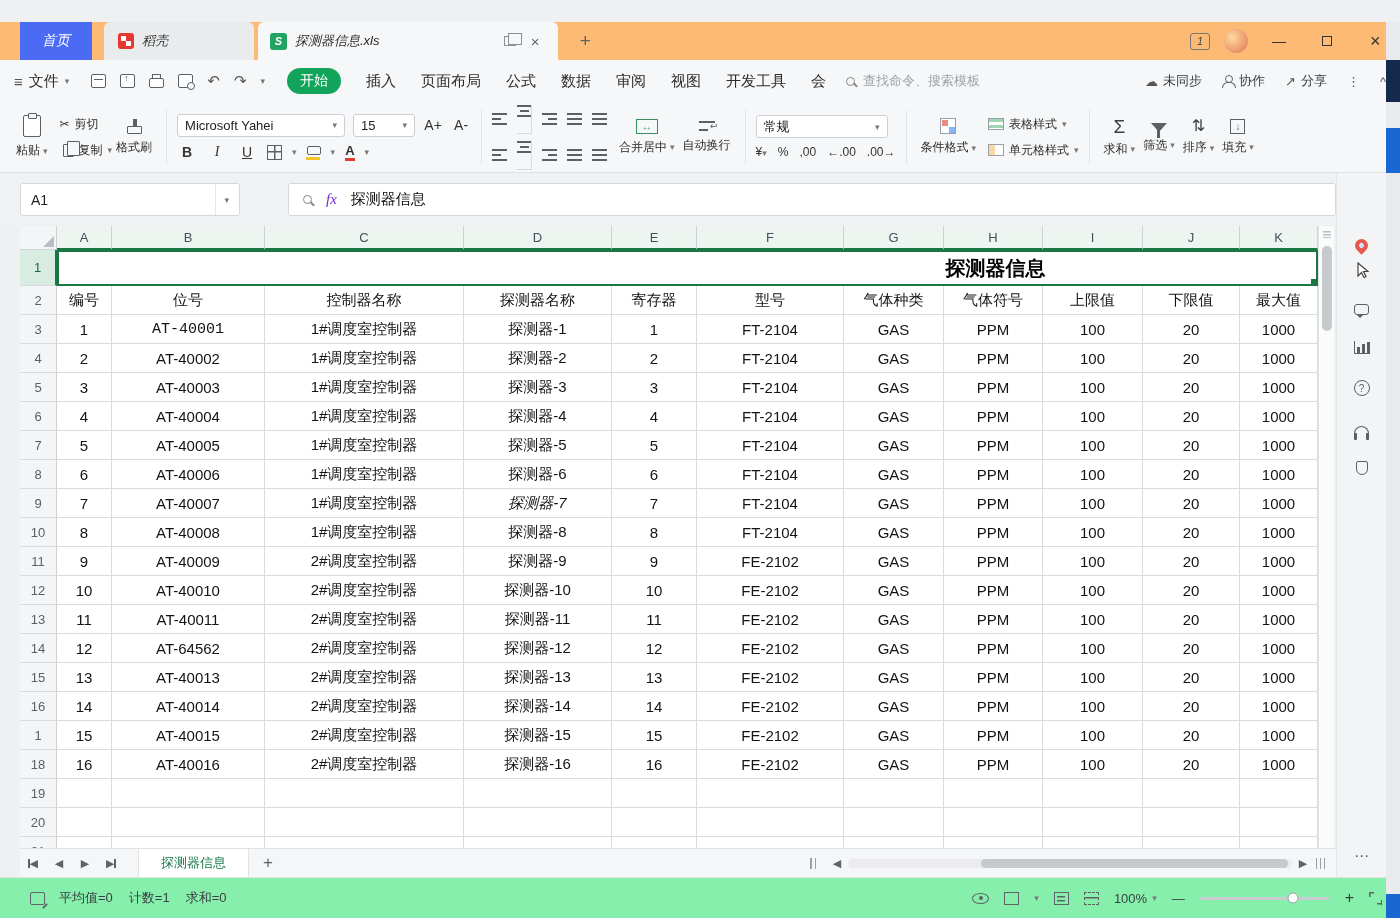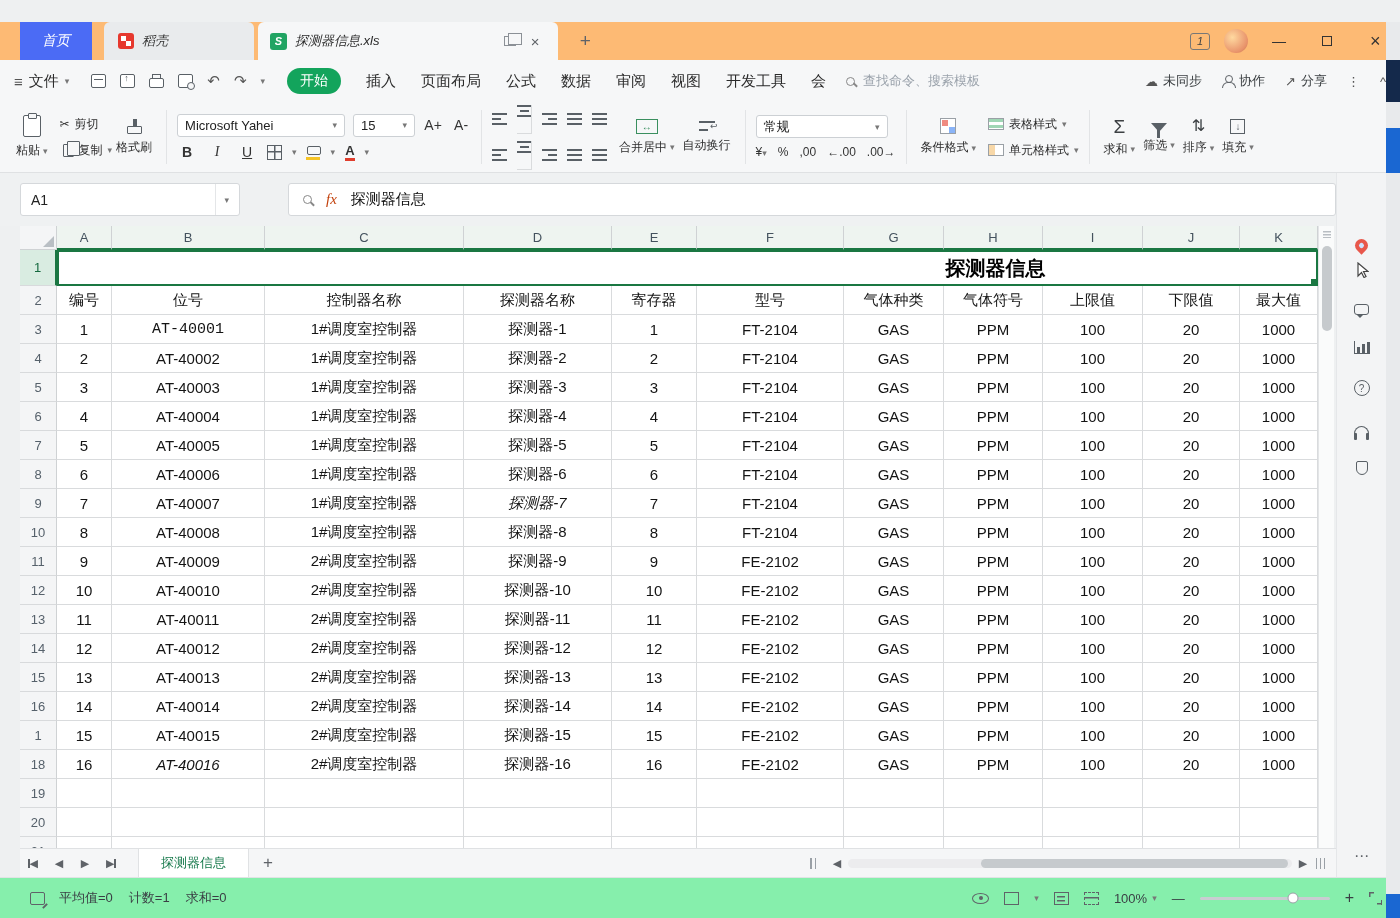--- a/index.html
+++ b/index.html
@@ -104,21 +104,21 @@
   .search-ic { width:9px; height:9px; border:1.5px solid #888; border-radius:50%; position:relative; display:inline-block; flex:none; }
   .search-ic::after { content:""; position:absolute; width:5px; height:1.5px; background:#888; transform:rotate(45deg); right:-4px; bottom:-1px; }
 
   
   .fwrap { position:absolute; left:0; top:173px; width:1400px; height:53px; background:#eff1f2; }
   .namebox { position:absolute; left:20px; top:10px; width:220px; height:33px; background:#fff; border:1px solid #d5d8db; border-radius:3px;
     display:flex; align-items:center; font-size:14px; color:#222; padding:0 10px; }
   .namebox .nb-caret { margin-left:auto; border-left:1px solid #e4e6e8; padding-left:8px; height:100%; display:flex; align-items:center; }
   .ffield { position:absolute; left:288px; top:10px; width:1048px; height:33px; background:#fff; border:1px solid #d5d8db; border-radius:3px;
     display:flex; align-items:center; gap:14px; padding:0 14px; font-size:15px; color:#111; }
-  .fx { font-family:"Liberation Serif",serif; font-style:italic; font-size:15px; color:#c2410c; }
+  .fx { font-family:"Liberation Serif",serif; font-style:italic; font-size:15px; color:#6d28d9; }
 
   
   .grid { position:absolute; left:20px; top:226px; width:1298px; height:622px; background:#fff; }
   .corner { position:absolute; left:0; top:0; width:37px; height:24px; background:#f4f5f6; border-right:1px solid #cfd2d4; border-bottom:1px solid #cfd2d4; }
   .corner::after { content:""; position:absolute; right:2px; bottom:2px; width:0; height:0; border-left:11px solid transparent; border-bottom:11px solid #b9bfc4; }
   #colheads { position:absolute; left:37px; top:0; height:24px; display:flex; overflow:hidden; }
   .colh { height:24px; background:#eef4f0; border-right:1px solid #cfd2d4; border-bottom:2px solid #1a7742; display:flex; align-items:center; justify-content:center;
     font-size:13px; color:#44525e; flex:none; }
   #rowheads { position:absolute; left:0; top:24px; width:37px; height:598px; overflow:hidden; }
   .rh { width:37px; background:#f4f5f6; border-right:1px solid #cfd2d4; border-bottom:1px solid #d8dadc; display:flex; align-items:center; justify-content:center;
@@ -633,21 +633,21 @@
           <div class="c" style="width: 85px;">11</div>
           <div class="c" style="width: 147px;">FE-2102</div>
           <div class="c" style="width: 100px;">GAS</div>
           <div class="c" style="width: 99px;">PPM</div>
           <div class="c" style="width: 100px;">100</div>
           <div class="c" style="width: 97px;">20</div>
           <div class="c" style="width: 78px;">1000</div>
         </div>
         <div class="r">
           <div class="c" style="width: 55px;">12</div>
-          <div class="c" style="width: 153px;">AT-40012</div>
+          <div class="c" style="width: 153px;">AT-64562</div>
           <div class="c" style="width: 199px;">2#调度室控制器</div>
           <div class="c" style="width: 148px;">探测器-12</div>
           <div class="c" style="width: 85px;">12</div>
           <div class="c" style="width: 147px;">FE-2102</div>
           <div class="c" style="width: 100px;">GAS</div>
           <div class="c" style="width: 99px;">PPM</div>
           <div class="c" style="width: 100px;">100</div>
           <div class="c" style="width: 97px;">20</div>
           <div class="c" style="width: 78px;">1000</div>
         </div>
@@ -685,21 +685,21 @@
           <div class="c" style="width: 85px;">15</div>
           <div class="c" style="width: 147px;">FE-2102</div>
           <div class="c" style="width: 100px;">GAS</div>
           <div class="c" style="width: 99px;">PPM</div>
           <div class="c" style="width: 100px;">100</div>
           <div class="c" style="width: 97px;">20</div>
           <div class="c" style="width: 78px;">1000</div>
         </div>
         <div class="r">
           <div class="c" style="width: 55px;">16</div>
-          <div class="c" style="width: 153px; font-style: italic;">AT-40016</div>
+          <div class="c" style="width: 153px;">AT-40016</div>
           <div class="c" style="width: 199px;">2#调度室控制器</div>
           <div class="c" style="width: 148px;">探测器-16</div>
           <div class="c" style="width: 85px;">16</div>
           <div class="c" style="width: 147px;">FE-2102</div>
           <div class="c" style="width: 100px;">GAS</div>
           <div class="c" style="width: 99px;">PPM</div>
           <div class="c" style="width: 100px;">100</div>
           <div class="c" style="width: 97px;">20</div>
           <div class="c" style="width: 78px;">1000</div>
         </div>

